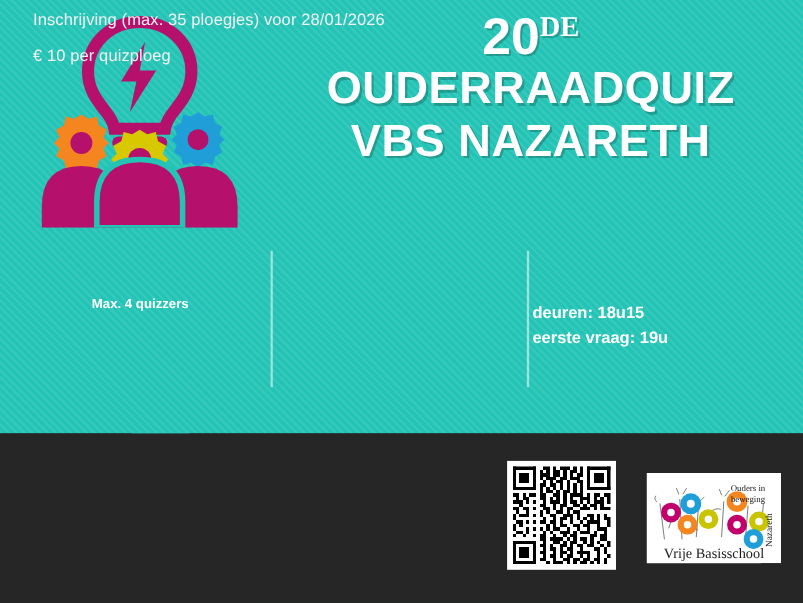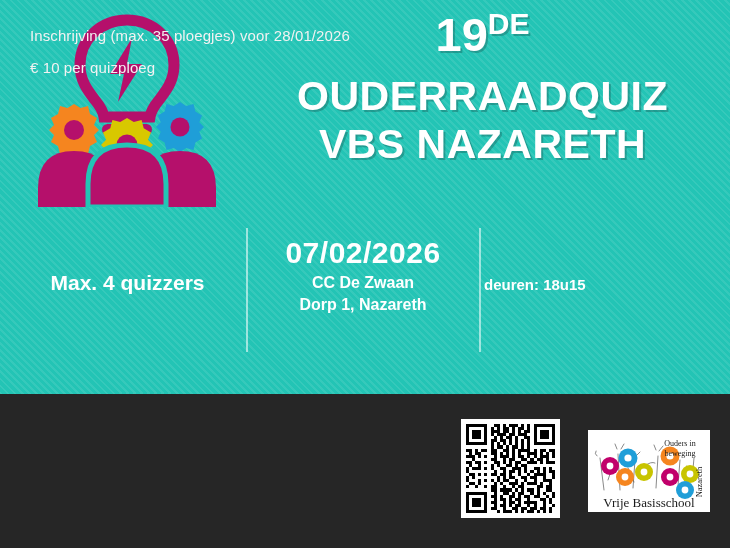--- a/index.html
+++ b/index.html
@@ -66,33 +66,34 @@
     color:#ffffff;
   }
   #line-19de {
     font-size:47px;
     font-weight:bold;
     letter-spacing:0px;
     line-height:1.05;
     text-shadow:2px 2px 0 rgba(20,60,58,0.30);
   }
   #line-19de .sup {
-    font-size:30px;
+    font-size:26px;
     vertical-align:super;
     letter-spacing:0px;
+    font-family:Liberation Serif, serif;
   }
   .title-line {
     font-size:41px;
     font-weight:bold;
     line-height:1.16;
     letter-spacing:0.5px;
     text-shadow:2px 2px 0 rgba(20,60,58,0.30);
     white-space:nowrap;
   }
-  #title-1 { margin-top:14px; }
+  #title-1 { }
 
   
   #info-row {
     position:absolute;
     left:0; top:226px;
     width:730px; height:128px;
     color:#ffffff;
   }
   .divider {
     position:absolute;
@@ -101,21 +102,21 @@
     background:rgba(255,255,255,0.55);
   }
   #divider-1 { left:246px; }
   #divider-2 { left:479px; }
 
   #info-left {
     position:absolute;
     left:20px; top:42px;
     width:215px;
     text-align:center;
-    font-size:21px;
+    font-size:12px;
     font-weight:bold;
     line-height:1.45;
   }
   #info-center {
     position:absolute;
     left:250px; top:8px;
     width:226px;
     text-align:center;
   }
   #info-center .date {
@@ -142,21 +143,21 @@
 
   
   #bottom {
     position:absolute;
     left:0; top:394px;
     width:730px; height:154px;
     background:#262626;
   }
   #bottom-text {
     position:absolute;
-    left:30px; top:20px;
+    left:30px; top:3px;
     width:420px;
     color:#f2f2f2;
     font-size:15px;
     line-height:2.15;
     white-space:nowrap;
   }
   #bottom-text div { letter-spacing:0.1px; }
 
   
   #qr-wrap {
@@ -226,41 +227,37 @@
 
       <g fill="#b5106b">
         <path d="M16 195 L16 176 Q16 139 52 139 Q88 139 88 176 L88 195 Z"></path>
         <path d="M122 195 L122 176 Q122 139 158 139 Q194 139 194 176 L194 195 Z"></path>
         <path d="M66 195 L66 172 Q66 133 105 133 Q144 133 144 172 L144 195 Z" stroke="#23c4b5" stroke-width="5"></path>
       </g>
     </svg>
   </div>
 
   <div id="headline">
-    <div id="line-19de"><span>19</span><span class="sup">DE</span></div>
+    <div id="line-19de"><span>20</span><span class="sup">DE</span></div>
     <div id="title-1" class="title-line">OUDERRAADQUIZ</div>
     <div class="title-line">VBS NAZARETH</div>
   </div>
 
   <div id="info-row">
     <div class="divider" id="divider-1"></div>
     <div class="divider" id="divider-2"></div>
 
     <div id="info-left">
       <div>Max. 4 quizzers</div>
     </div>
 
-    <div id="info-center">
-      <div class="date">07/02/2026</div>
-      <div class="venue">CC De Zwaan</div>
-      <div class="address">Dorp 1, Nazareth</div>
-    </div>
 
     <div id="info-right">
       <div>deuren: 18u15</div>
+      <div>eerste vraag: 19u</div>
     </div>
   </div>
 
   <div id="bottom"></div>
 
   <div id="bottom-text">
     <div>Inschrijving (max. 35 ploegjes) voor 28/01/2026</div>
     <div>€ 10 per quizploeg</div>
   </div>
 

